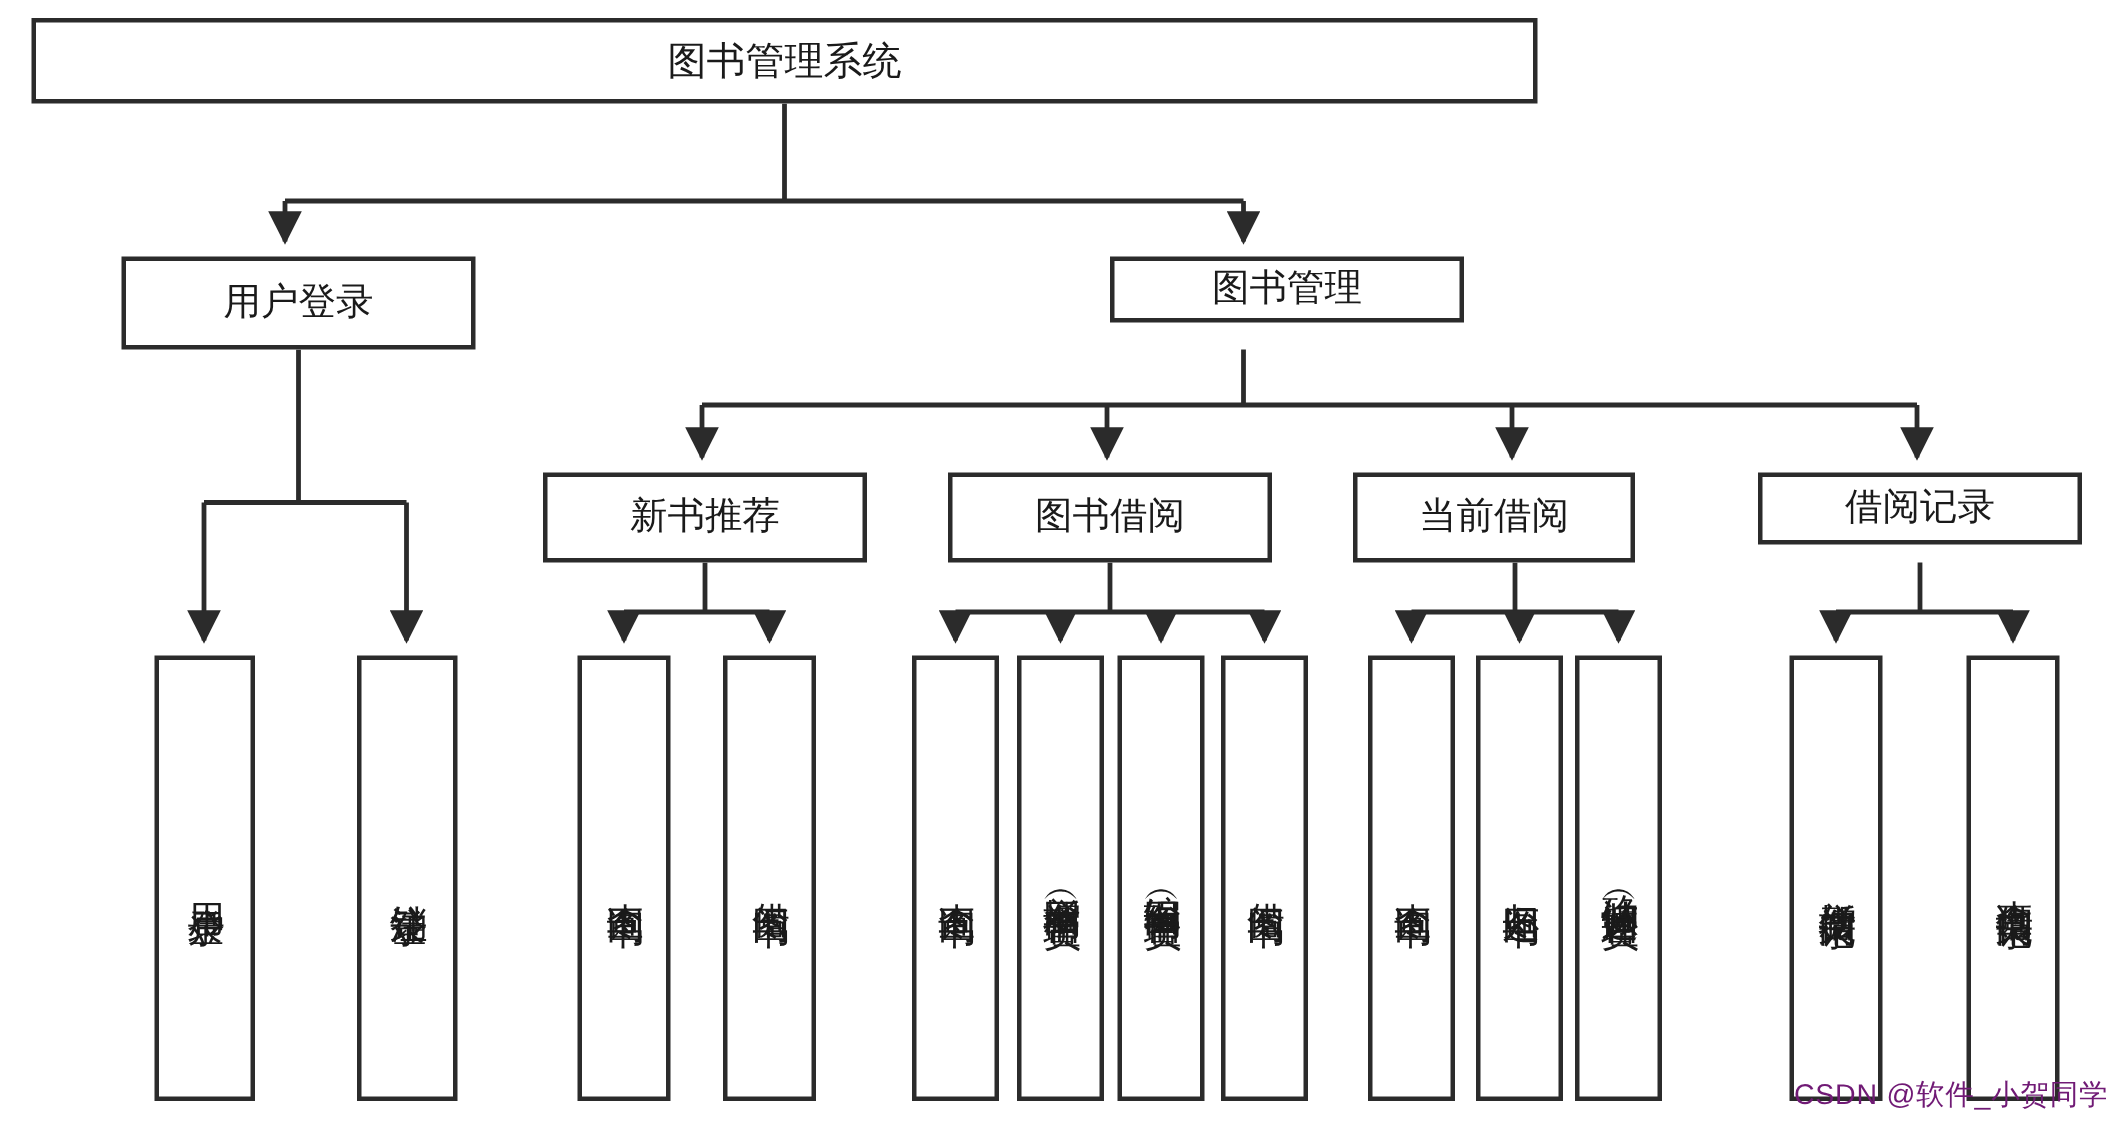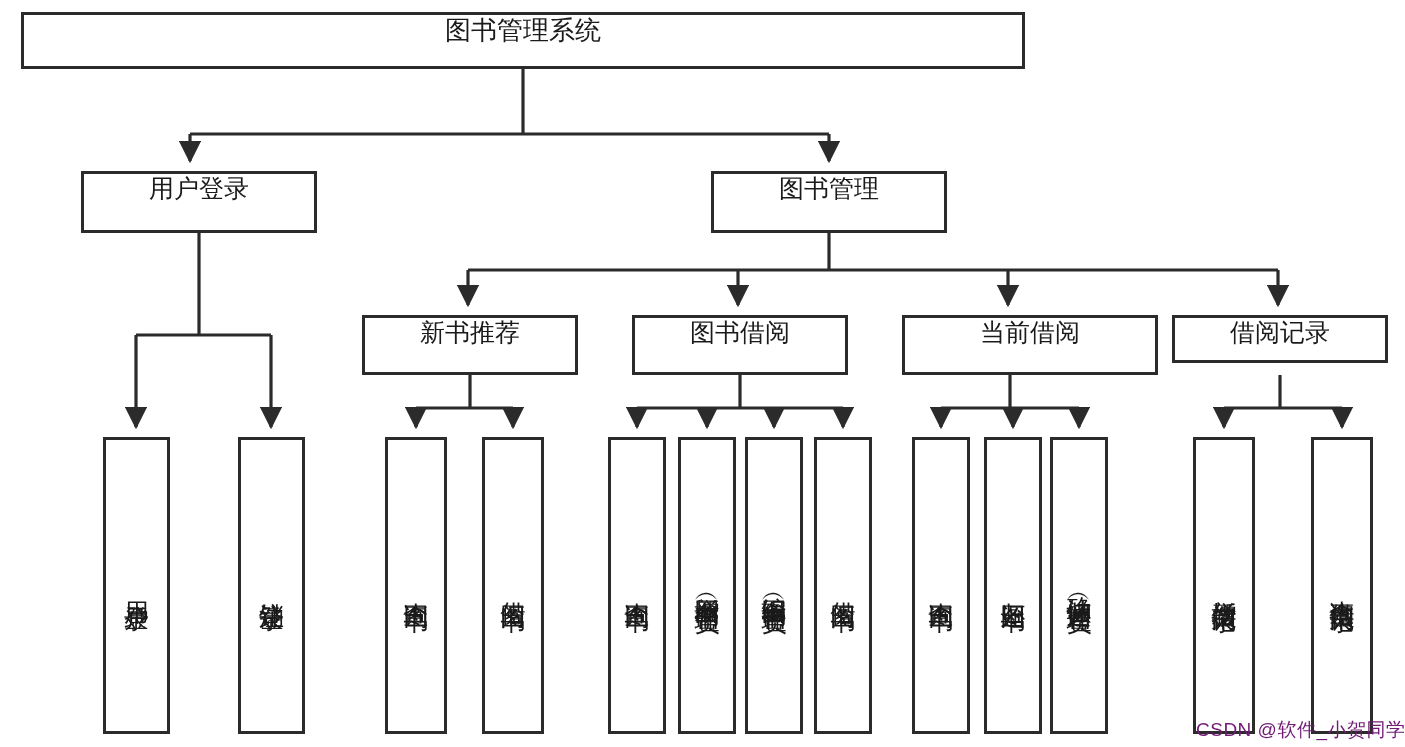--- a/index.html
+++ b/index.html
@@ -25,20 +25,21 @@
     width: 1405px;
     height: 747px;
     pointer-events: none;
   }
   .node {
     position: absolute;
     box-sizing: border-box;
     background: #ffffff;
     border: 3px solid #2b2b2b;
     display: flex;
+    align-items: center;
     justify-content: center;
     color: #1a1a1a;
   }
   .node-label {
     display: block;
     text-align: center;
     line-height: 1.18;
     white-space: nowrap;
   }
   
@@ -126,31 +127,31 @@
     </g>
   </svg>
 
   <div class="node horiz root" id="node-root" style="left: 21px; top: 12px; width: 1004px; height: 57px;">
     <span class="node-label">图书管理系统</span>
   </div>
 
   <div class="node horiz" id="node-l2-0" style="left: 81px; top: 171px; width: 236px; height: 62px;">
     <span class="node-label">用户登录</span>
   </div>
-  <div class="node horiz" id="node-l2-1" style="left: 711px; top: 171px; width: 236px; height: 62px;">
+  <div class="node horiz" id="node-l2-1" style="left: 740px; top: 171px; width: 236px; height: 44px;">
     <span class="node-label">图书管理</span>
   </div>
 
   <div class="node horiz" id="node-l3-1" style="left: 632px; top: 315px; width: 216px; height: 60px;">
     <span class="node-label">图书借阅</span>
   </div>
   <div class="node horiz" id="node-l3-0" style="left: 362px; top: 315px; width: 216px; height: 60px;">
     <span class="node-label">新书推荐</span>
   </div>
-  <div class="node horiz" id="node-l3-2" style="left: 902px; top: 315px; width: 256px; height: 60px;">
+  <div class="node horiz" id="node-l3-2" style="left: 902px; top: 315px; width: 188px; height: 60px;">
     <span class="node-label">当前借阅</span>
   </div>
   <div class="node horiz" id="node-l3-3" style="left: 1172px; top: 315px; width: 216px; height: 48px;">
     <span class="node-label">借阅记录</span>
   </div>
 
   <div class="node vert" id="node-leaf-0" style="left: 103px; top: 437px; width: 67px; height: 297px;">
     <span class="node-label">用户登录</span>
   </div>
   <div class="node vert" id="node-leaf-1" style="left: 238px; top: 437px; width: 67px; height: 297px;">

